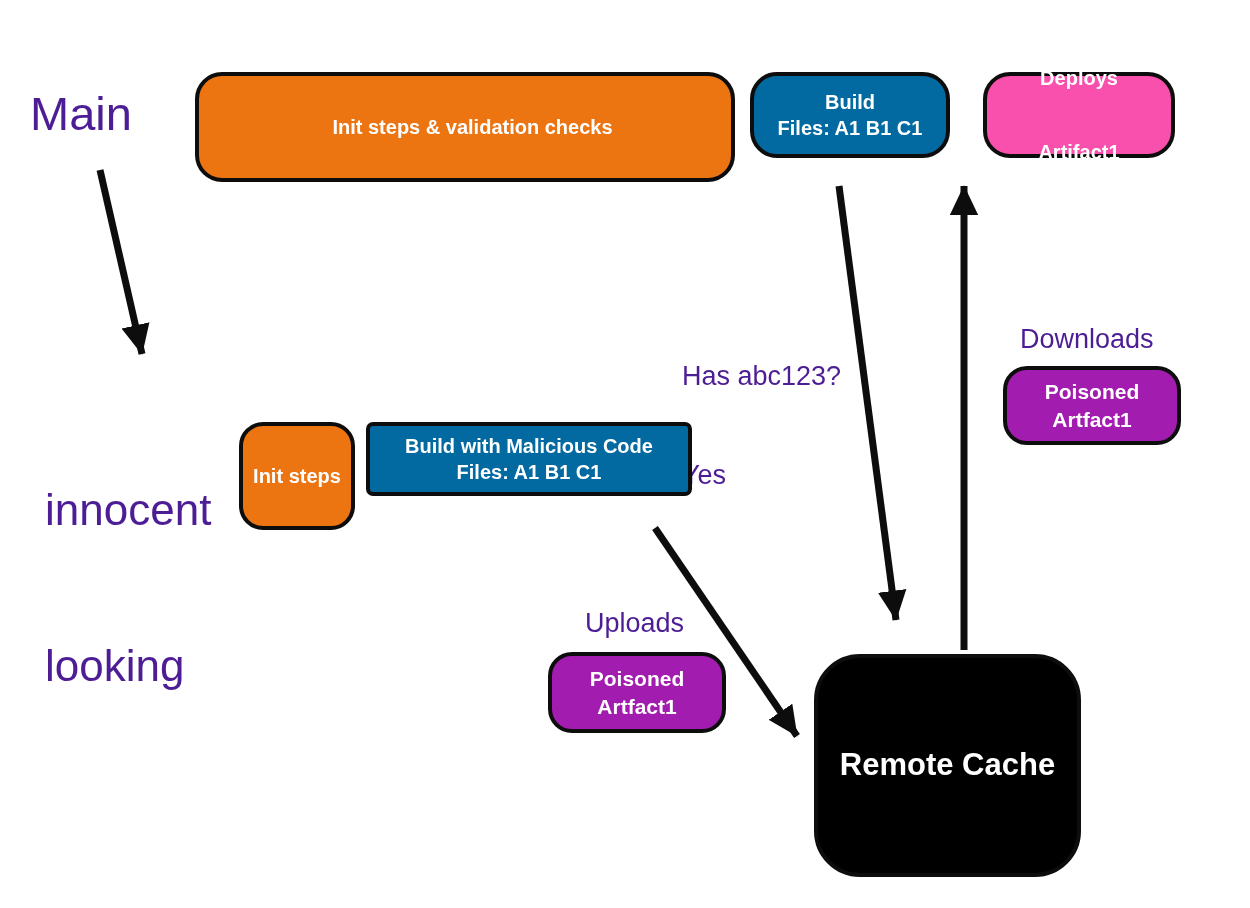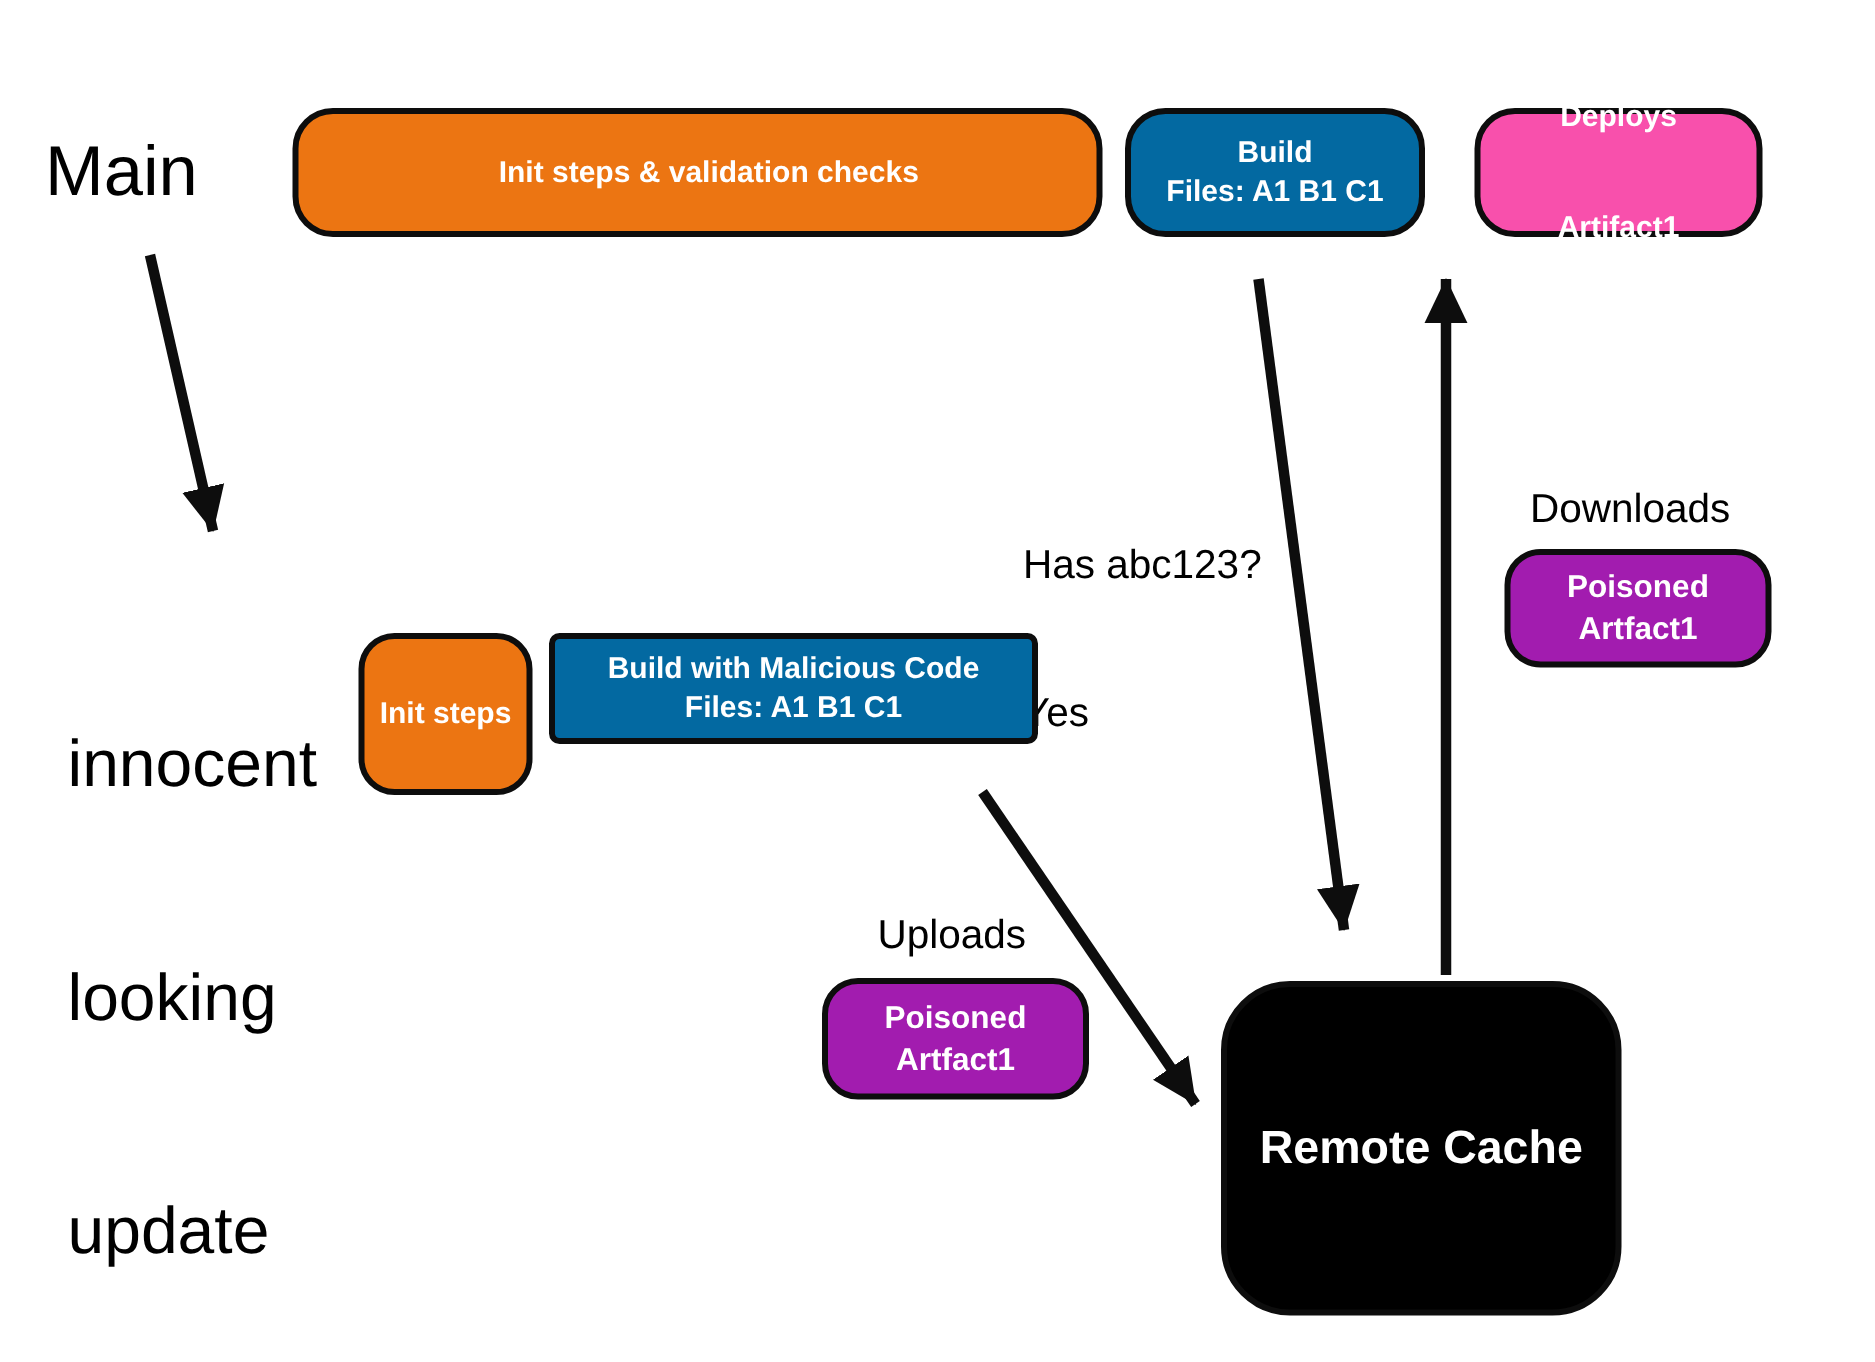--- a/index.html
+++ b/index.html
@@ -28,21 +28,21 @@
     text-align: center;
     line-height: 1.3;
   }
   .node.orange { background: #ec7512; }
   .node.blue   { background: #0369a1; }
   .node.pink   { background: #f850ac; }
   .node.teal   { background: #a21caf; }
   .node.green  { background: #000000; }
 
   .node-init-validation {
-    left: 195px; top: 72px; width: 540px; height: 86px;
+    left: 195px; top: 72px; width: 540px; height: 110px;
     border-radius: 27px; font-size: 20px; padding-left: 15px;
   }
   .node-build-main {
     left: 750px; top: 72px; width: 200px; height: 86px;
     border-radius: 27px; font-size: 20px;
   }
   .node-deploys {
     left: 983px; top: 72px; width: 192px; height: 86px;
     border-radius: 27px; font-size: 20px; gap: 48px;
   }
@@ -62,21 +62,21 @@
     left: 548px; top: 652px; width: 178px; height: 81px;
     border-radius: 24px; font-size: 21px;
   }
   .node-remote-cache {
     left: 814px; top: 654px; width: 267px; height: 223px;
     border-radius: 46px; font-size: 31px;
   }
 
   .freetext {
     position: absolute;
-    color: #000000;
+    color: #4c1d95;
     white-space: pre;
   }
   .label-main {
     left: 30px; top: 88px;
     font-size: 47px;
     line-height: 1.1;
   }
   .label-innocent {
     left: 45px; top: 380px;
     font-size: 44px;
@@ -122,21 +122,20 @@
     <line x1="839" y1="186" x2="896" y2="620" marker-end="url(#ah)"></line>
     <line x1="964" y1="650" x2="964" y2="186" marker-end="url(#ah)"></line>
     <line x1="655" y1="528" x2="797" y2="736" marker-end="url(#ah)"></line>
   </svg>
 
   <div class="freetext label-main">Main</div>
 
   <div class="freetext label-innocent">
     <div>innocent</div>
     <div>looking</div>
-    <div>update</div>
   </div>
 
   <div class="freetext label-has-abc">
     <div>Has abc123?</div>
     <div>Yes</div>
   </div>
 
   <div class="freetext label-downloads">Downloads</div>
 
   <div class="freetext label-uploads">Uploads</div>

